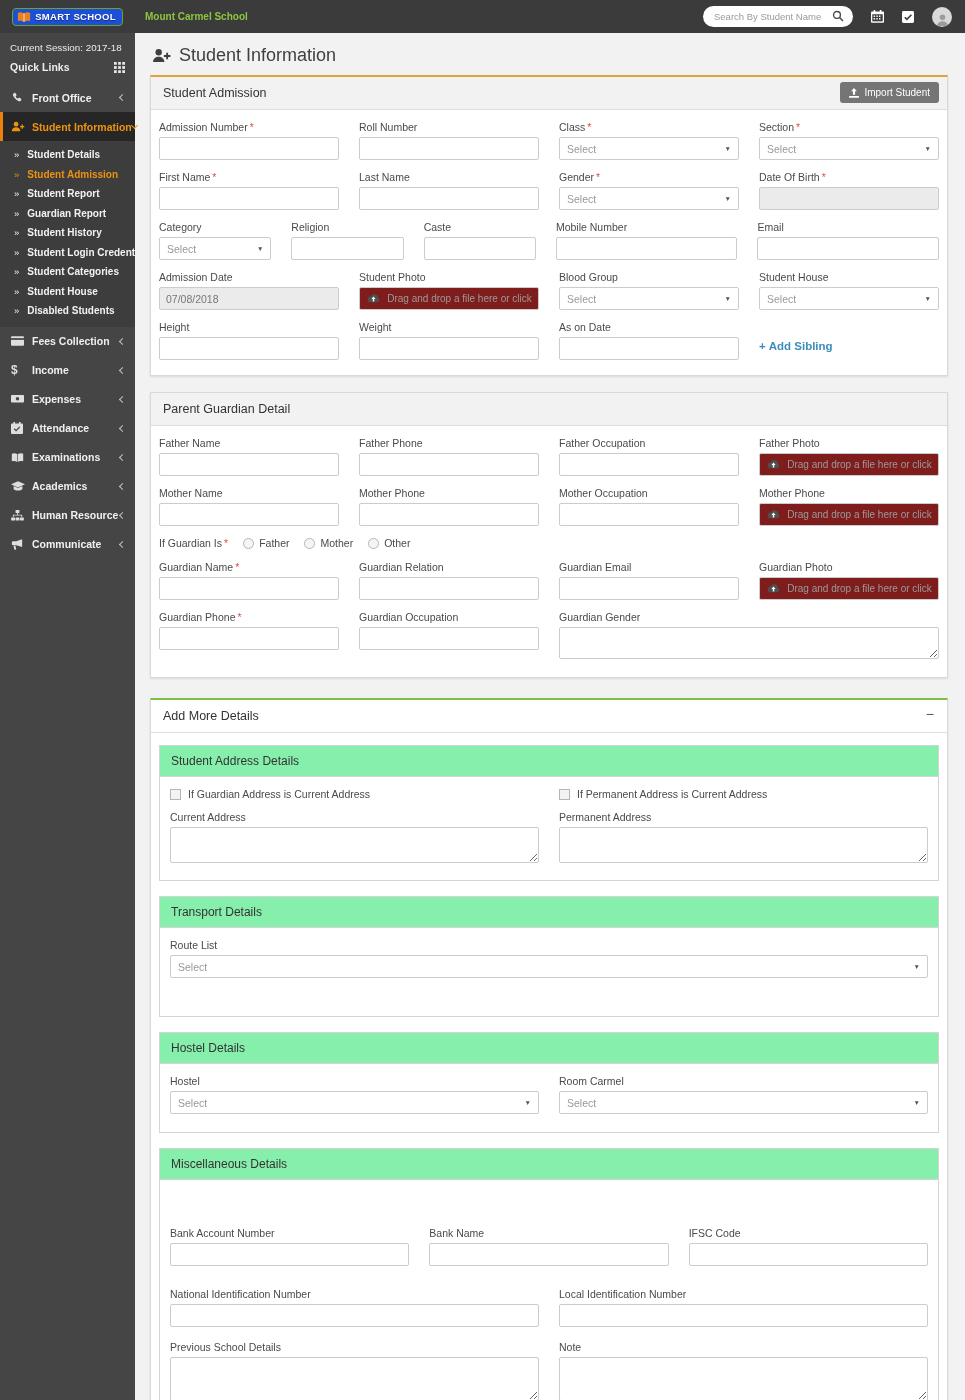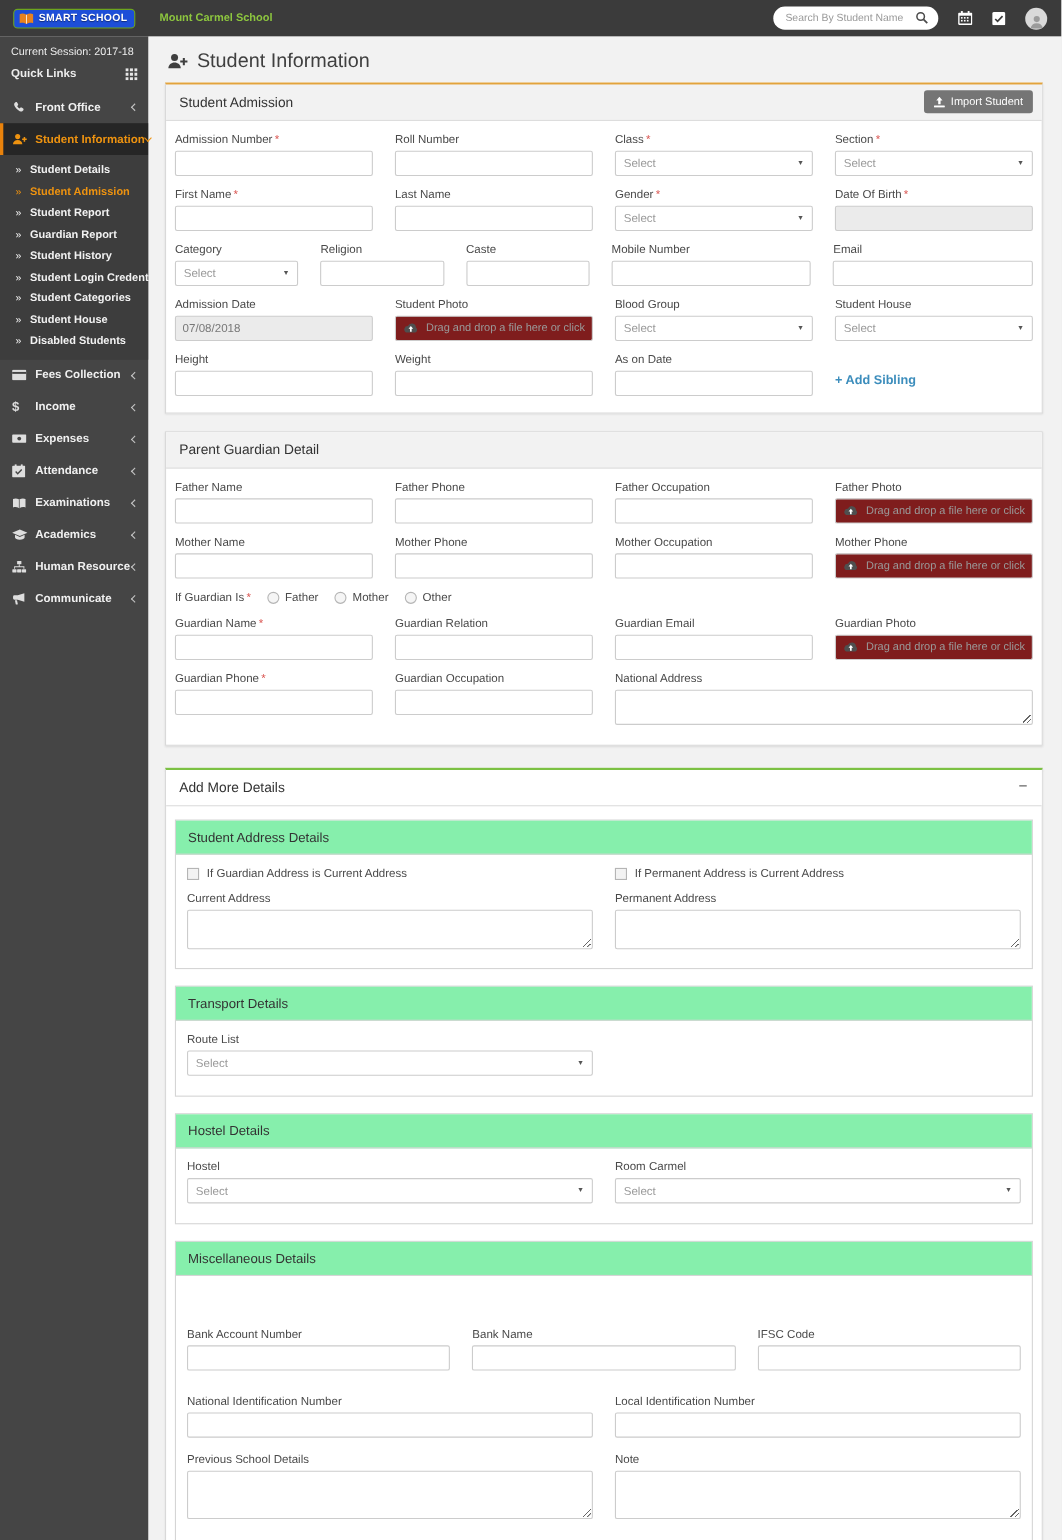--- a/index.html
+++ b/index.html
@@ -610,21 +610,21 @@
             <input class="tin" style="">
           </div>
           <div class="col">
             <div class="flabel">
                 <span>Guardian Occupation</span>
               </div>
             <input class="tin" style="">
           </div>
           <div class="col2">
             <div class="flabel">
-                <span>National Address</span>
+                <span>Guardian Gender</span>
               </div>
             <textarea class="ta short" style=""></textarea>
           </div>
         </div>
       </div>
     </div>
 
     <div class="card green-top">
       <div class="card-header white">
         <span>Add More Details</span>
@@ -662,21 +662,21 @@
                   </div>
                 <textarea class="ta" style=""></textarea>
               </div>
             </div>
           </div>
         </div>
 
         <div class="subcard">
           <div class="subcard-header">Transport Details</div>
           <div class="subcard-body" style="padding-bottom:18px;">
-            <div class="frow" style="margin-bottom:0;">
+            <div class="frow" style="margin-bottom:0;flex-direction:column;">
               <div class="half">
                 <div class="flabel">
                     <span>Route List</span>
                   </div>
                 <div class="sel">
                     <span class="sel-text">Select</span>
                     <span class="sel-arrow">▼</span>
                   </div>
               </div>
               <div class="half"></div>

